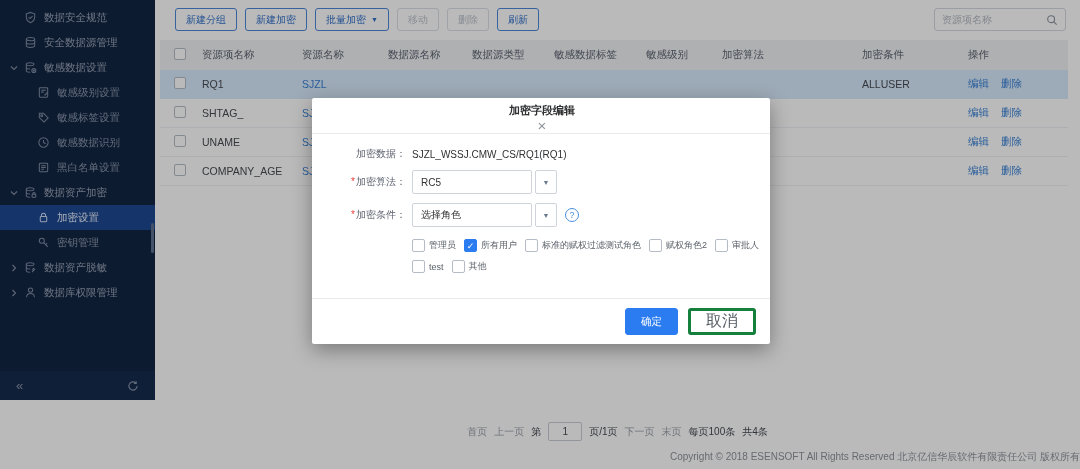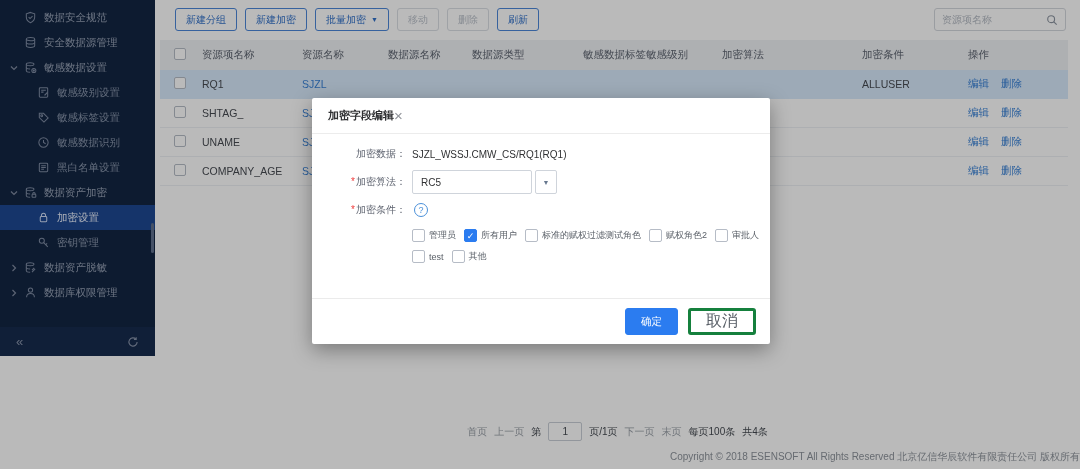--- a/index.html
+++ b/index.html
@@ -1,21 +1,21 @@
 <!DOCTYPE html>
 <html><head>
 <meta charset="utf-8">
 <style>
   * { margin:0; padding:0; box-sizing:border-box; }
   html,body { width:1080px; height:469px; overflow:hidden; }
   body { font-family:"Liberation Sans","DejaVu Sans",sans-serif; font-size:10px; background:#fff; }
   .app { position:relative; width:1080px; height:469px; background:#fff; overflow:hidden; }
 
   
-  .sidebar { position:absolute; left:0; top:0; width:155px; height:356px; background:#132642; display:flex; flex-direction:column; z-index:1; }
+  .sidebar { position:absolute; left:0; top:0; width:155px; height:400px; background:#132642; display:flex; flex-direction:column; z-index:1; }
   .side-nav { flex:1; padding-top:5px; position:relative; }
   .side-item { height:25px; display:flex; align-items:center; gap:7px; color:#97a2b6; font-size:10.5px; cursor:pointer; position:relative; white-space:nowrap; }
   .side-item.level1 { padding-left:24px; }
   .side-item.level2 { padding-left:37px; color:#8895ab; }
   .side-item.selected { background:#1d4892; color:#e9effc; }
   .side-item.selected .icon { color:#cfdcf5; }
   .side-item .chev { position:absolute; left:9px; width:10px; display:flex; justify-content:center; color:#7f8aa0; }
   .side-item .icon { display:flex; color:#7e8ba3; }
   .side-item.selected .lbl { color:#e9effc; }
   .side-foot { height:29px; background:#172b4e; display:flex; align-items:center; justify-content:space-between; padding:0 16px; color:#8793a9; }
@@ -36,36 +36,36 @@
   .search-box input::placeholder { color:#b4bac3; }
   .search-ic { color:#8b939f; display:flex; }
 
   
   .table { margin:9px 12px 0 5px; font-size:10.5px; }
   .tr { display:flex; align-items:center; padding-left:14px; }
   .thead { height:30px; background:#eff1f4; color:#5d6470; }
   .trow { height:29px; border-bottom:1px solid #edf0f4; color:#474b52; background:#fff; }
   .trow.selected { background:#d7e9fb; border-bottom-color:#d7e9fb; }
   .c-check { width:28px; } .c-item { width:100px; } .c-res { width:86px; }
-  .c-dsn { width:84px; } .c-dst { width:82px; } .c-tag { width:92px;text-align:right; }
+  .c-dsn { width:84px; } .c-dst { width:82px; } .c-tag { width:92px; }
   .c-lvl { width:76px; } .c-alg { width:140px; } .c-cond { width:106px; }
   .c-op { flex:1; display:flex; gap:12px; }
   .cbx { width:12px; height:12px; border:1px solid #b6bcc6; border-radius:2px; background:#fff; display:inline-flex; align-items:center; justify-content:center; cursor:pointer; }
   a.lnk, .lnk { color:#3a82d6; text-decoration:none; cursor:pointer; }
 
   
   .pagination { position:absolute; left:0; right:0; bottom:28px; display:flex; align-items:center; justify-content:center; gap:7px; color:#9aa0a8; font-size:10px; }
   .pagination .strong { color:#454a51; }
   .page-input { width:34px; height:19px; border:1px solid #c9ced6; border-radius:2px; text-align:center; font-size:10px; color:#454a51; font-family:inherit; outline:none; }
   .copyright { position:absolute; left:0; right:0; bottom:5px; text-align:right; color:#8d939b; font-size:10px; }
 
   
   .overlay { position:absolute; inset:0; background:rgba(0,0,0,0.27); z-index:40; }
   .modal { position:absolute; left:312px; top:98px; width:458px; height:246px; background:#fff; border-radius:2px; box-shadow:0 6px 20px rgba(0,0,0,0.35); z-index:60; display:flex; flex-direction:column; }
-  .modal-head { height:36px; flex-shrink:0; display:flex; align-items:center; justify-content:flex-start; padding:0 14px 0 16px; border-bottom:1px solid #ececec; }
+  .modal-head { height:36px; flex-shrink:0; display:flex; align-items:center; justify-content:flex-end; padding:0 14px 0 16px; border-bottom:1px solid #ececec;flex-direction:column; }
   .modal-title { font-size:11px; font-weight:bold; color:#303133; }
   .modal-close { font-size:15px; color:#909399; cursor:pointer; line-height:1; }
   .modal-body { flex:1; padding:13px 18px 0 30px; }
   .form-row { display:flex; align-items:center; margin-bottom:9px; }
   .form-label { width:64px; flex-shrink:0; text-align:right; color:#5f6470; font-size:10px; }
   .req { color:#ef3b3b; margin-right:1px; }
   .form-value { color:#303133; margin-left:6px; font-size:10px; }
   .combo { display:flex; align-items:center; margin-left:6px; }
   .combo-input { width:120px; height:24px; border:1px solid #cfd4db; border-radius:2px; display:flex; align-items:center; padding:0 8px; color:#303133; font-size:10px; background:#fff; cursor:pointer; }
   .combo-btn { width:22px; height:24px; border:1px solid #cfd4db; border-radius:2px; margin-left:3px; display:flex; align-items:center; justify-content:center; color:#67788f; font-size:7px; background:#fff; cursor:pointer; }
@@ -396,20 +396,24 @@
       <div class="form-row">
         <span class="form-label"><span class="req">*</span><span>加密算法：</span></span>
         <span class="combo">
           <span class="combo-input">RC5</span>
           <span class="combo-btn">▼</span>
         </span>
       </div>
 
       <div class="form-row">
         <span class="form-label"><span class="req">*</span><span>加密条件：</span></span>
+        <span class="combo">
+          <span class="combo-input">选择角色</span>
+          <span class="combo-btn">▼</span>
+        </span>
         <span class="help-ic">?</span>
       </div>
 
       <div class="roles">
         <span class="role">
             <span class="cbx"></span>
             <span>管理员</span>
           </span>
         <span class="role">
             <span class="cbx checked">✓</span>

